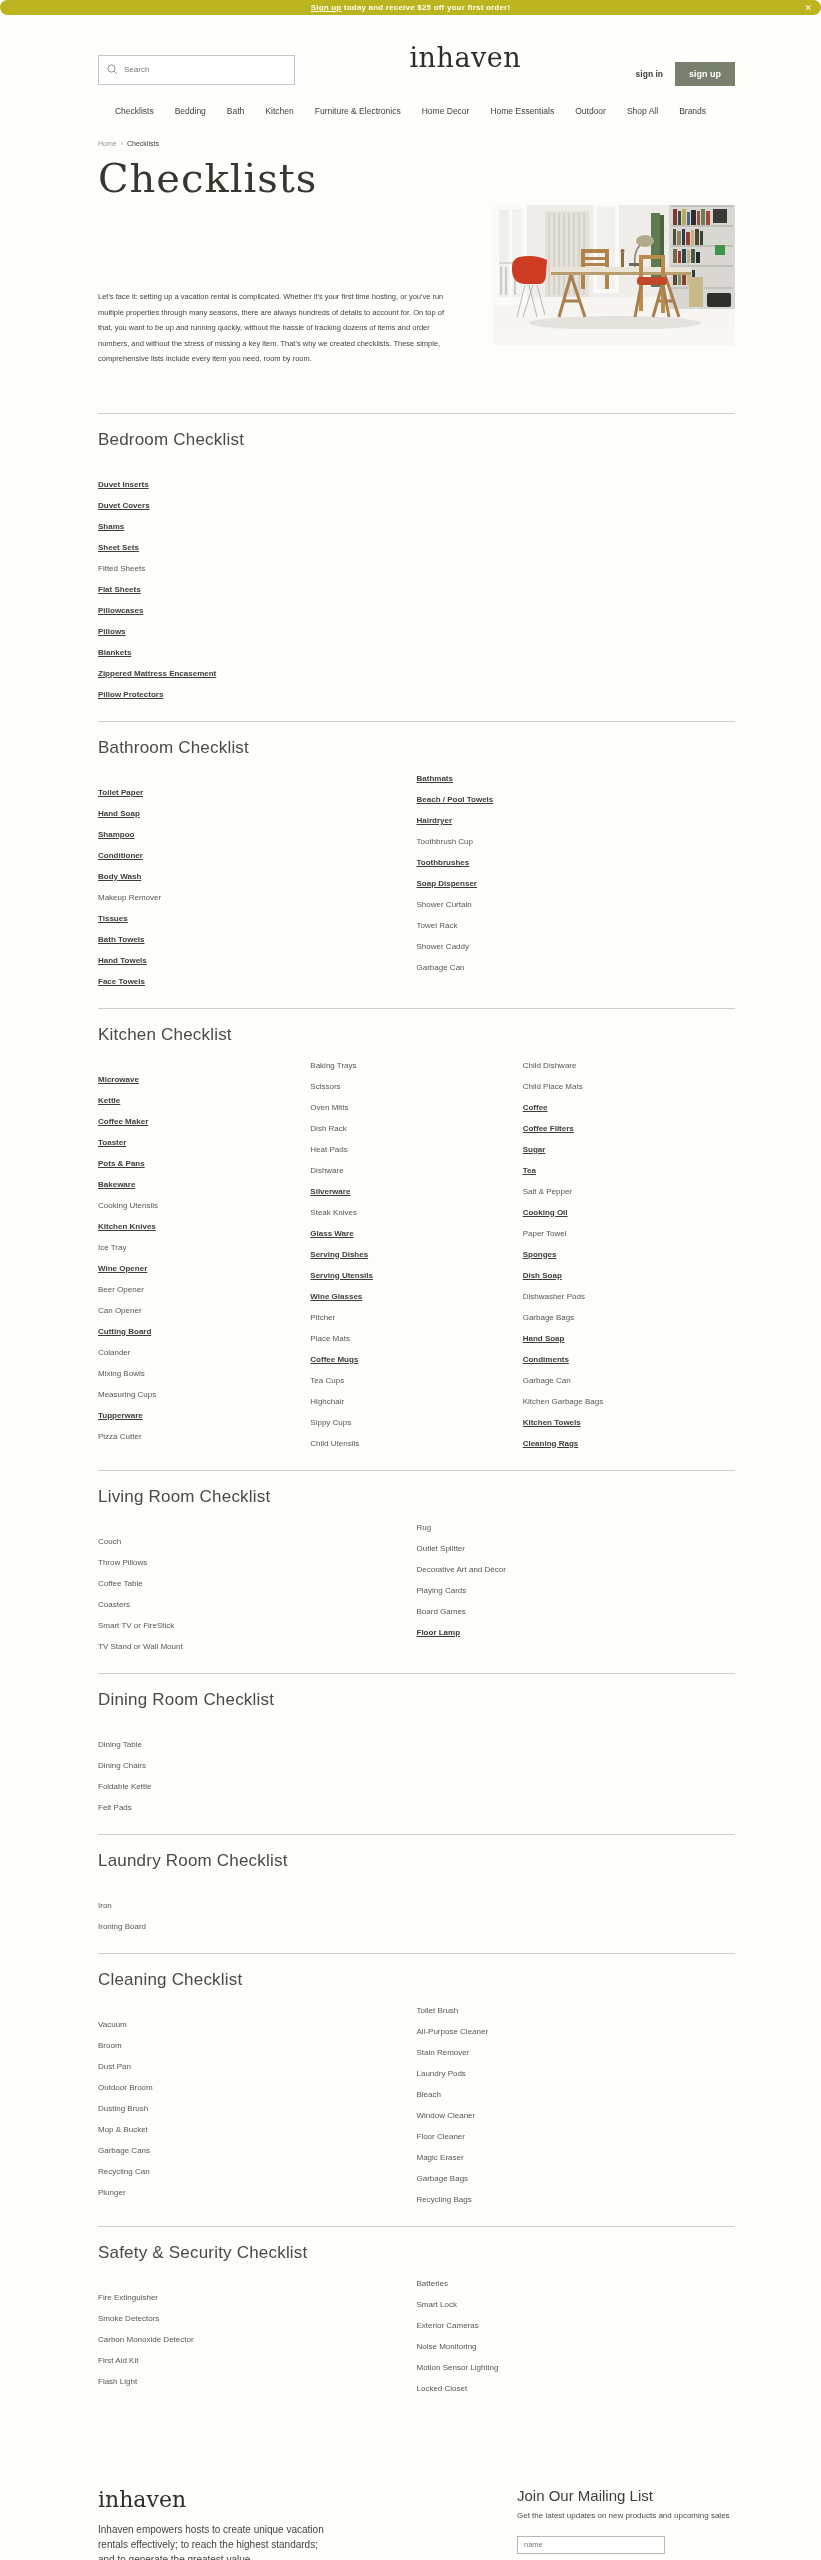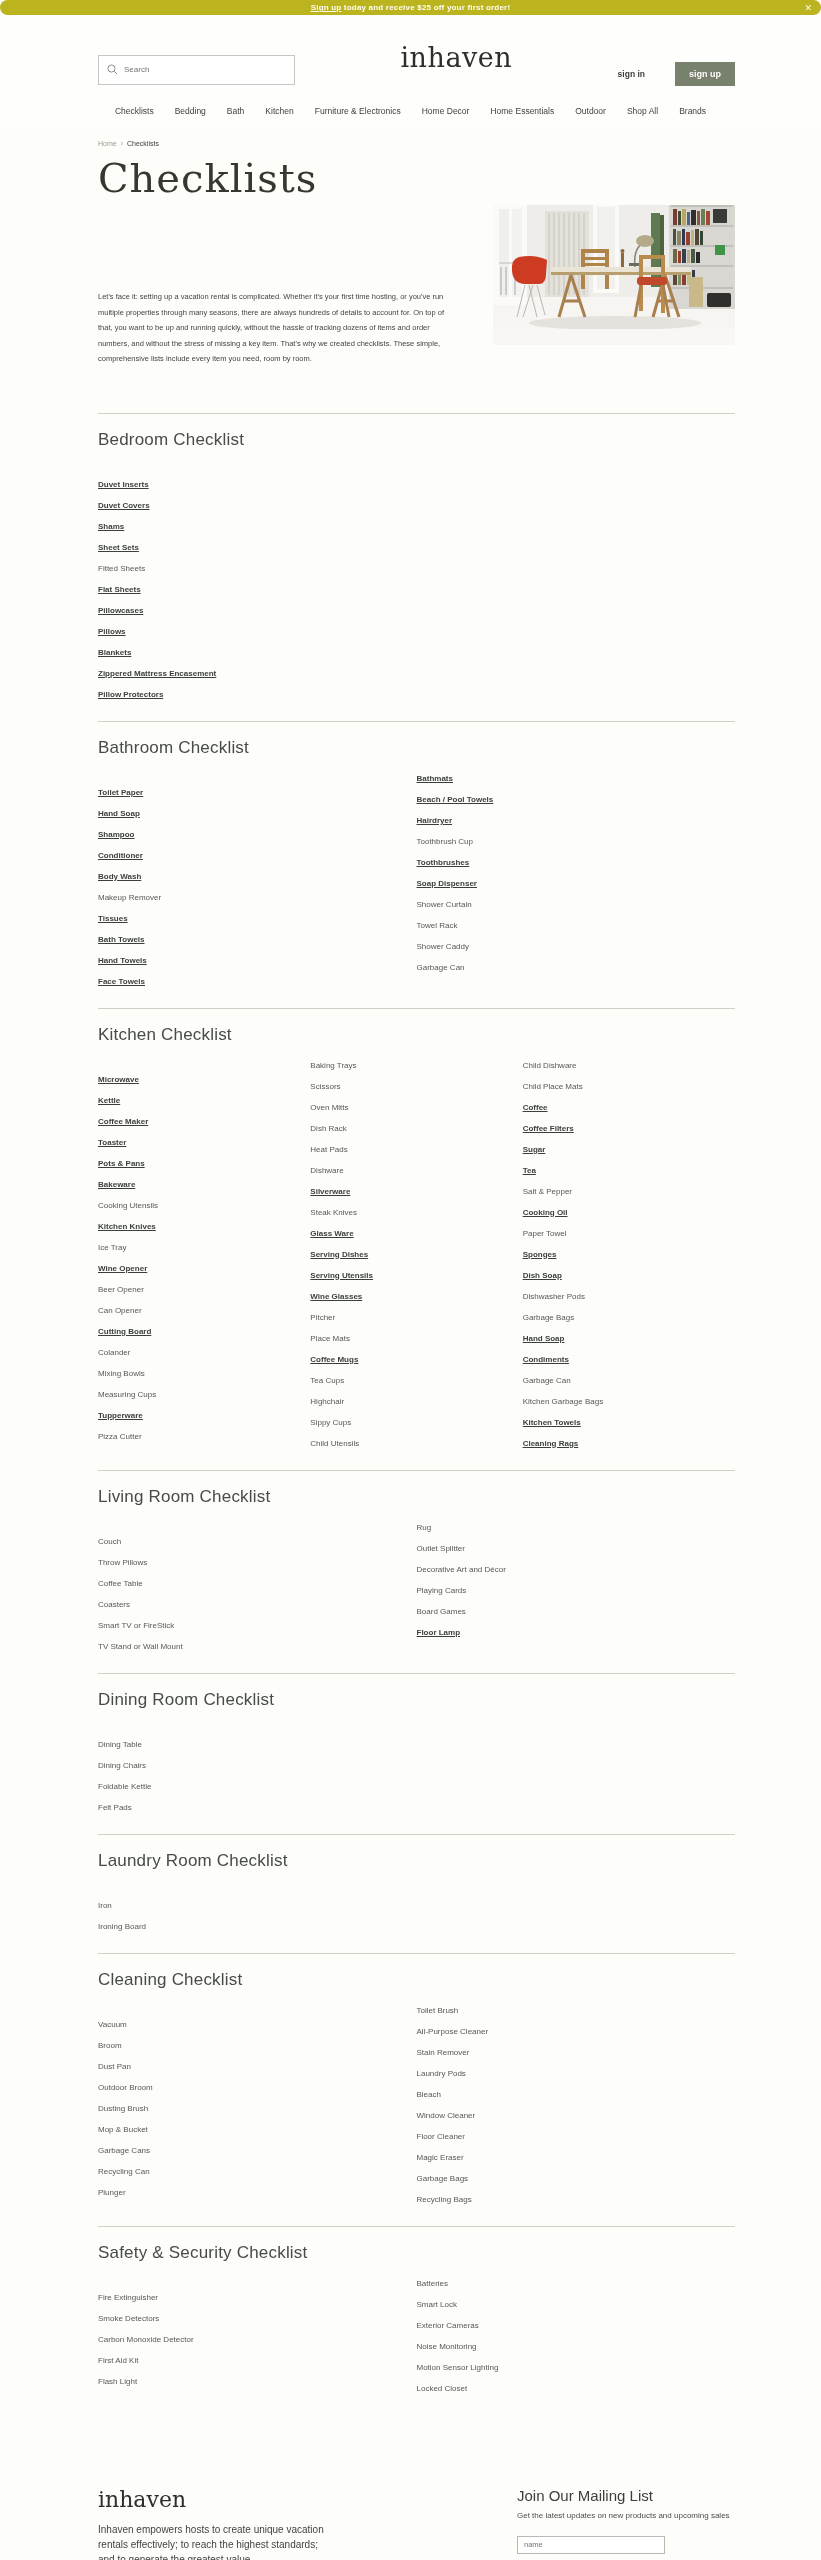--- a/index.html
+++ b/index.html
@@ -10,21 +10,21 @@
   .banner-text { font-size:8px; font-weight:bold; color:#fffdf2; letter-spacing:.2px; }
   .banner-text .u { text-decoration:underline; cursor:pointer; }
   .banner-close { position:absolute; right:9px; top:50%; transform:translateY(-50%); color:#fdfce8; font-size:9px; line-height:9px; cursor:pointer; background:none; border:none; font-family:inherit; }
 
   
   .header { background:#fefefc; padding:14px 86px 10px 98px; display:flex; align-items:center; justify-content:space-between; }
   .search-box { width:197px; height:30px; border:1px solid #c6c6c2; background:#fff; display:flex; align-items:center; padding:0 8px; gap:6px;margin-top:24px; }
   .search-box svg { flex:0 0 auto; }
   .search-box input { border:none; outline:none; width:100%; font-size:8px; color:#555; font-family:inherit; background:transparent; }
   .logo { font-family:"DejaVu Serif", serif; font-size:27px; line-height:27px; color:#2e2e2c; letter-spacing:.5px; font-weight:400; }
-  .auth { display:flex; align-items:center; gap:30px;margin-top:33px; }
+  .auth { display:flex; align-items:center; gap:12px;margin-top:33px; }
   .sign-in { font-size:8.5px; font-weight:bold; color:#3c403c; cursor:pointer; background:none; border:none; font-family:inherit; }
   .sign-up { background:#78816e; color:#fdfdf8; font-size:9px; font-weight:bold; border:none; padding:7px 14px; cursor:pointer; font-family:inherit; }
 
   
   .nav { display:flex; justify-content:center; gap:21px; padding:10px 0 16px; background:#fefefc; }
   .nav span { font-size:8.5px; color:#3c403c; cursor:pointer; white-space:nowrap; }
 
   
   .main { padding:0 86px 0 98px; }
   .breadcrumb { margin-top:8px; font-size:7px; color:#9b9b95; display:flex; gap:4px; align-items:center; }

